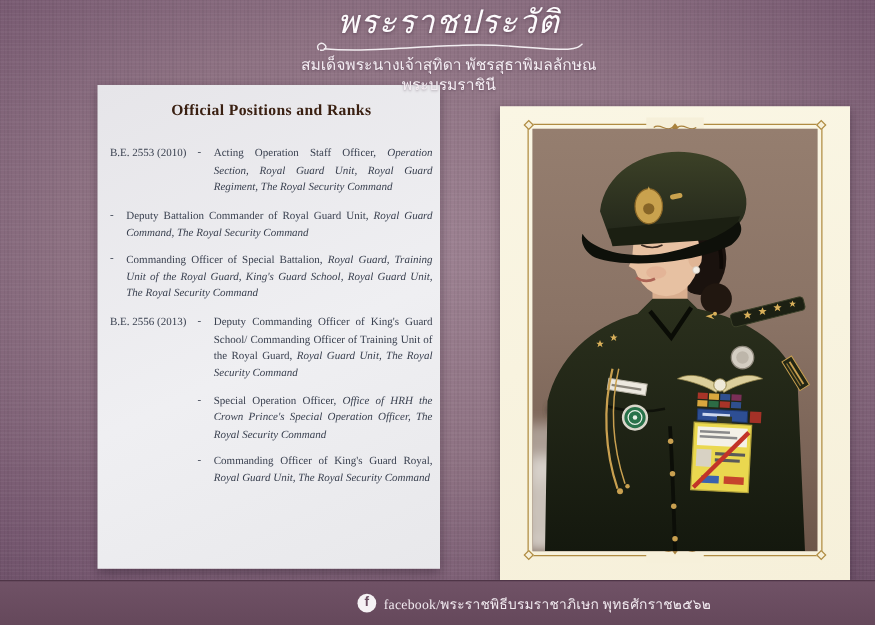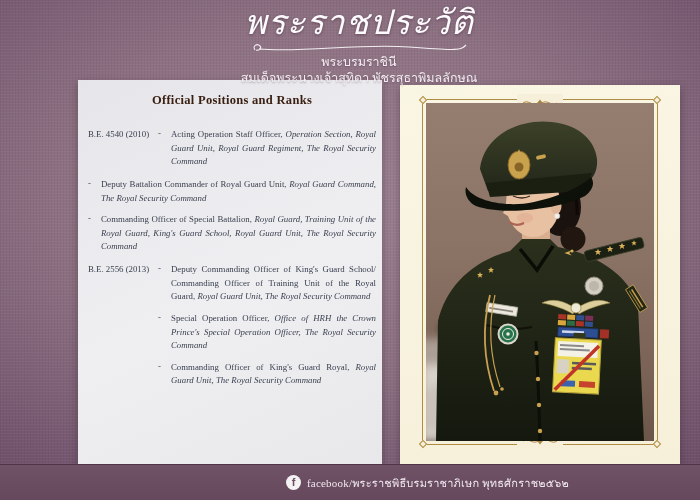--- a/index.html
+++ b/index.html
@@ -17,29 +17,29 @@
   .bg::after{
     content:""; position:absolute; inset:0;
     background:
       repeating-linear-gradient(0deg, rgba(255,255,255,.035) 0 1px, transparent 1px 3px),
       repeating-linear-gradient(90deg, rgba(0,0,0,.045) 0 1px, transparent 1px 3px);
   }
 
   
   .header{position:absolute; top:2px; left:0; width:700px; text-align:center; z-index:2; padding-left:18px; box-sizing:border-box;}
   .title{
-    font-size:34px; font-style:italic; color:#fdfbfd; letter-spacing:1px;
+    font-size:26px; font-style:italic; color:#fdfbfd; letter-spacing:1px;
     text-shadow:0 1px 3px rgba(50,25,45,.45); line-height:1.25;
   }
   .flourish{display:block; margin:-4px auto 0 auto;}
   .subtitle{font-size:12.5px; color:#f4edf3; line-height:1.3; text-shadow:0 1px 2px rgba(50,25,45,.35);}
 
   
   .panel{
-    position:absolute; left:78px; top:80px; width:304px; height:387px; z-index:1;
+    position:absolute; left:78px; top:68px; width:274px; height:387px; z-index:1;
     background:linear-gradient(155deg,#e6e5e9 0%,#efeff2 55%,#e8e8eb 100%);
     box-shadow:0 3px 8px rgba(30,15,30,.35);
     box-sizing:border-box; padding:13px 6px 0 10px;
   }
   .panel-heading{
     text-align:center; font-weight:bold; font-size:12.5px; color:#3a2012;
     letter-spacing:.3px; margin:0 0 20px 0;
   }
   .entry{display:flex; margin-bottom:9px;}
   .year{width:70px; flex-shrink:0; font-size:8.8px; color:#3a4150; padding-top:1px;}
@@ -89,29 +89,29 @@
 </head>
 <body>
 
 <div class="bg"></div>
 
 <div class="header">
   <div class="title">พระราชประวัติ</div>
   <svg class="flourish" width="220" height="13" viewBox="0 0 220 13">
     <path d="M6 9 C 3 5, 8 2, 11 5 C 13 7, 10 10, 7 9 M10 8 C 55 12, 110 2, 160 6 S 212 9, 217 4" stroke="#fdfbfd" stroke-width="1.1" fill="none" opacity=".9"></path>
   </svg>
+  <div class="subtitle">สมเด็จพระนางเจ้าสุทิดา พัชรสุธาพิมลลักษณ</div>
   <div class="subtitle">พระบรมราชินี</div>
-  <div class="subtitle">สมเด็จพระนางเจ้าสุทิดา พัชรสุธาพิมลลักษณ</div>
 </div>
 
 <div class="panel">
   <h2 class="panel-heading">Official Positions and Ranks</h2>
 
   <div class="entry">
-    <div class="year">B.E. 4540 (2010)</div>
+    <div class="year">B.E. 2553 (2010)</div>
     <div class="items">
       <div class="item">
         <span class="dash">-</span>
         <p class="itext"><span class="t">Acting Operation Staff Officer,</span> <span class="u">Operation Section, Royal Guard Unit, Royal Guard Regiment, The Royal Security Command</span></p>
       </div>
     </div>
   </div>
 
   <div class="entry">
     <div class="items">

